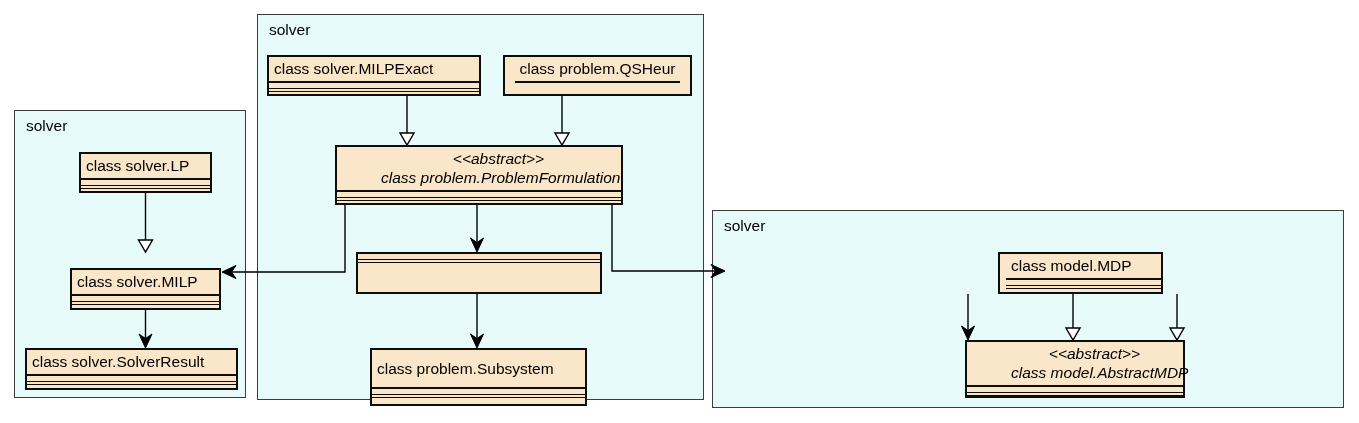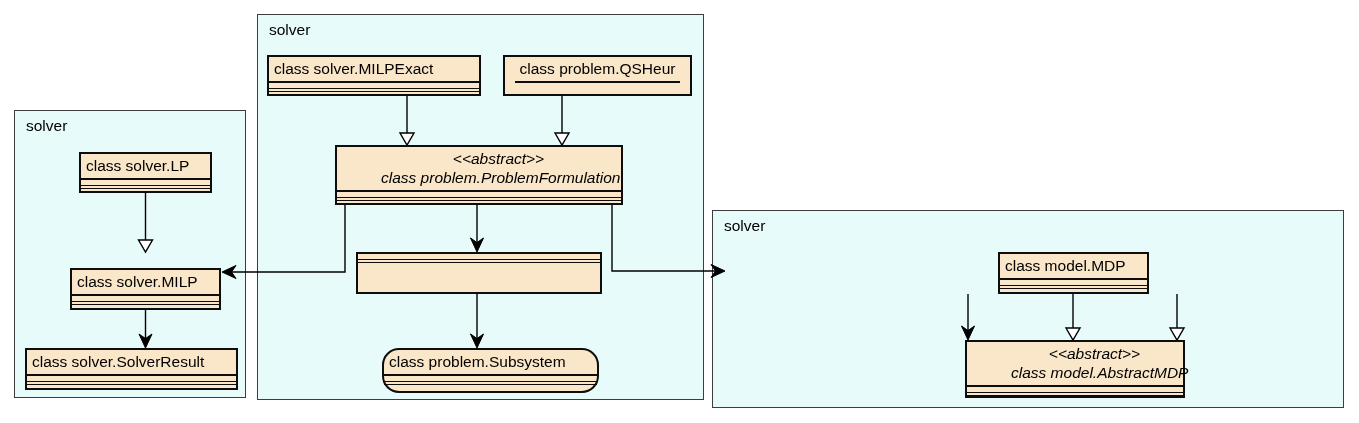--- a/index.html
+++ b/index.html
@@ -199,28 +199,28 @@
     </div>
     <div class="cls-comp-1"></div>
     <div class="cls-comp-2"></div>
   </div>
 
   <div class="cls" style="left:356px; top:252px; width:246px; height:42px;">
     <div class="cls-comp-1"></div>
     <div class="cls-comp-2"></div>
   </div>
 
-  <div class="cls" style="left:382px; top:348px; width:217px; height:45px;border-radius:17px;">
+  <div class="cls" style="left:370px; top:348px; width:217px; height:58px;">
     <div class="cls-title">class problem.Subsystem</div>
     <div class="cls-comp-1"></div>
     <div class="cls-comp-2"></div>
   </div>
 
 
-  <div class="cls" style="left:998px; top:252px; width:151px; height:42px;">
+  <div class="cls" style="left:998px; top:252px; width:165px; height:42px;padding-left:6px;">
     <div class="cls-title">class model.MDP</div>
     <div class="cls-comp-1"></div>
     <div class="cls-comp-2"></div>
   </div>
 
 
   <div class="cls" style="left:965px; top:340px; width:220px; height:58px;">
     <div class="cls-title centered abstract">
       <span>&lt;&lt;abstract&gt;&gt;</span>
       <span>class model.AbstractMDP</span>

